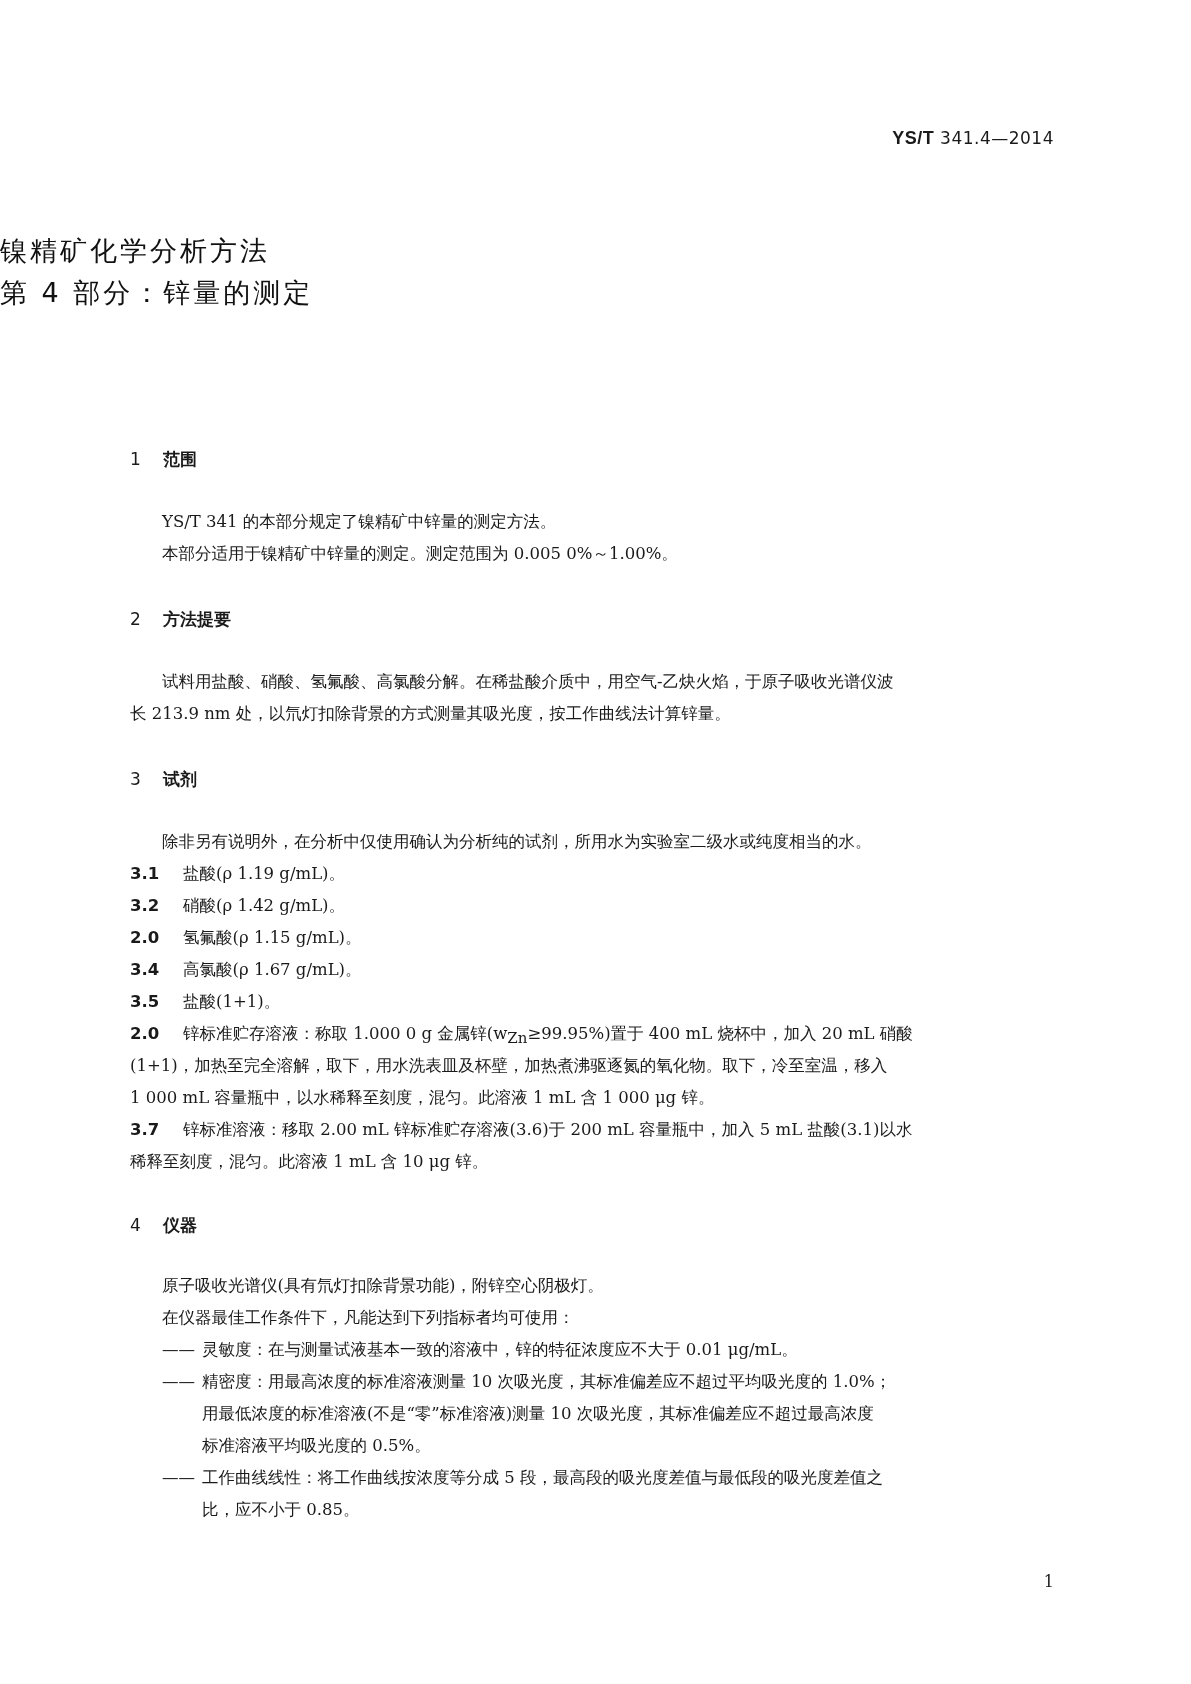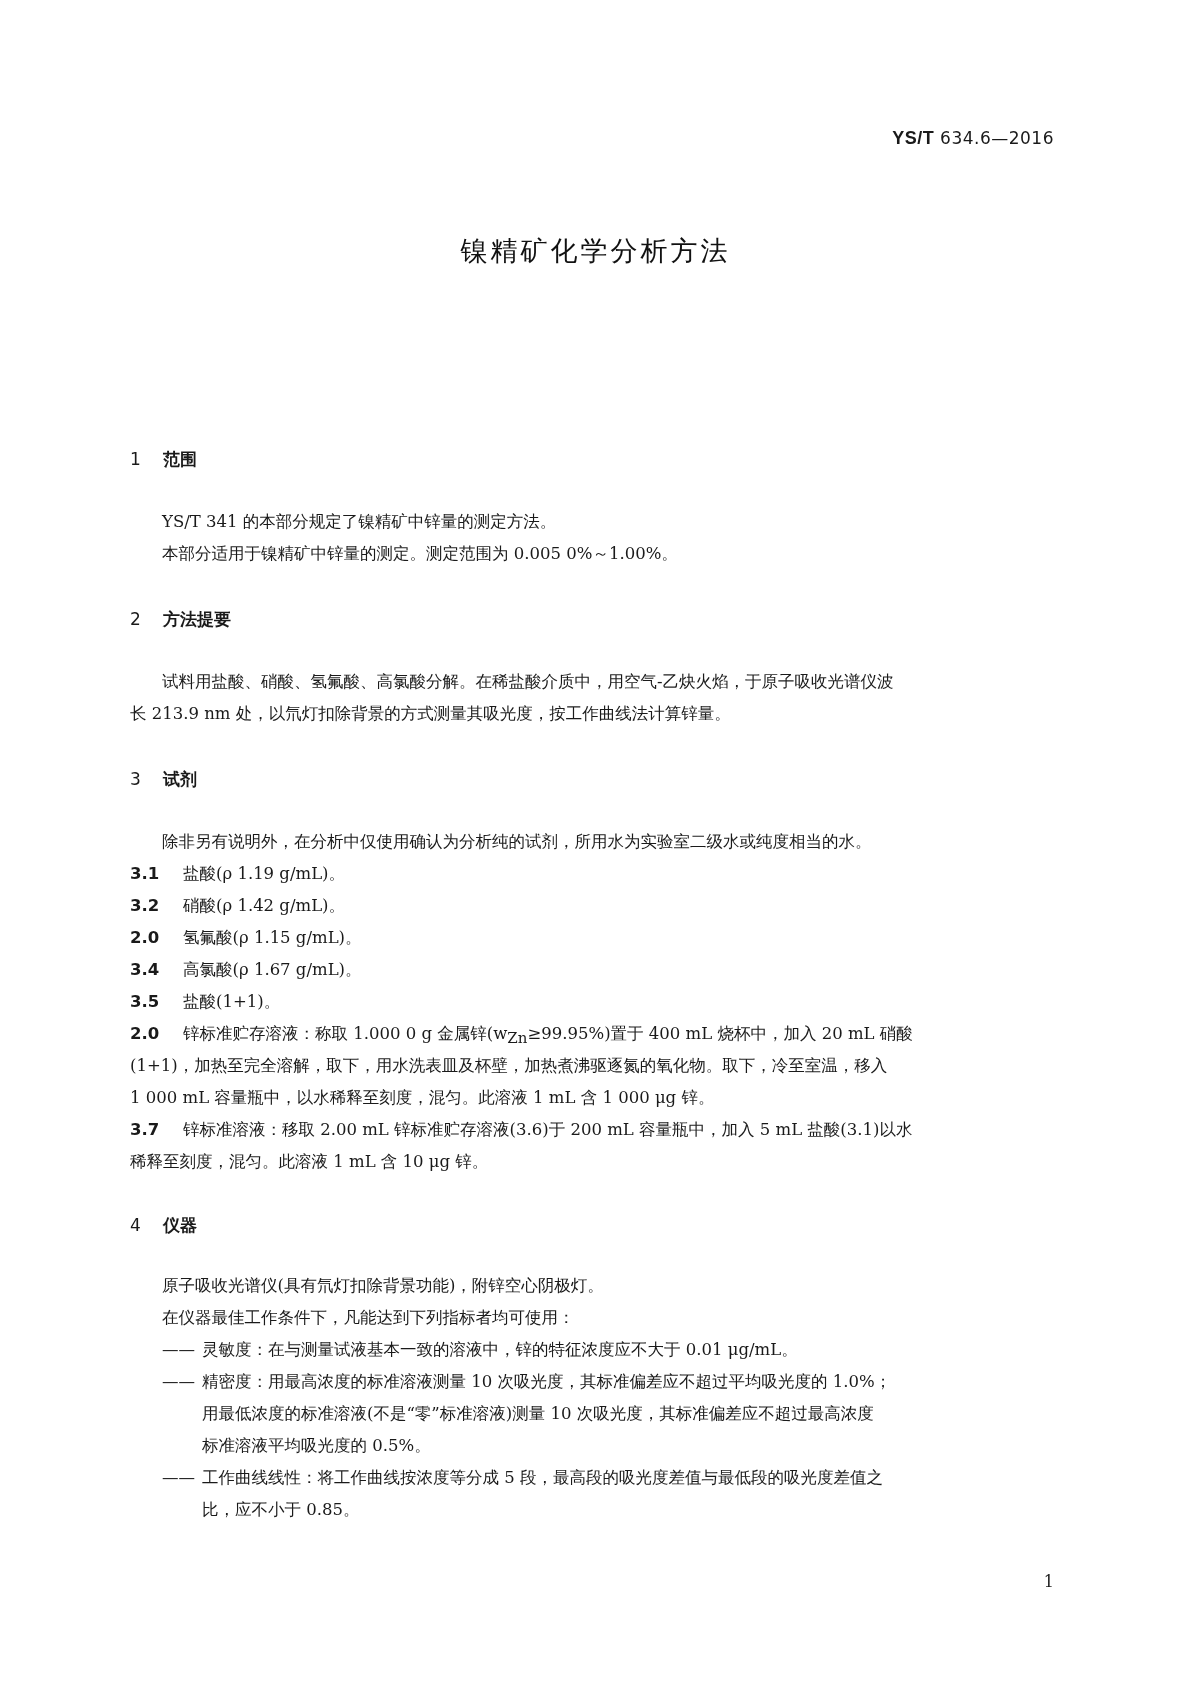--- a/index.html
+++ b/index.html
@@ -8,21 +8,21 @@
     font-family: "DejaVu Serif", "Liberation Serif", serif;
     color: #1a1a1a;
   }
   .std-no {
     position: absolute; top: 128px; right: 137px;
     font-size: 17px; letter-spacing: 0.5px;
   }
   .std-no b { font-family: Liberation Sans, sans-serif; font-weight: bold; font-size: 18px; }
   .std-no span { font-family: "DejaVu Sans", sans-serif; }
   .title-block {
-    position: absolute; top: 230px; left: 0; width: 1191px; text-align: center;
+    position: absolute; top: 230px; left: 0; width: 1191px; 
     font-family: "DejaVu Sans", sans-serif; font-size: 27px; line-height: 42px;
     letter-spacing: 3px; color: #111;
   }
   .h1 {
     position: absolute; left: 130px;
     font-family: "DejaVu Sans", sans-serif; font-size: 17px; font-weight: bold;
   }
   .h1 .num { display: inline-block; width: 33px; font-weight: normal; }
   .p {
     position: absolute; left: 130px; width: 930px;
@@ -32,25 +32,26 @@
   .sub { font-family: "DejaVu Sans", sans-serif; font-weight: bold; display: inline-block; width: 53px; }
   .dash { display: inline-block; width: 40px; }
   .cont { padding-left: 72px; }
   .pageno { position: absolute; top: 1572px; right: 137px; font-size: 16px; }
 </style>
 </head>
 <body>
 
 <div class="std-no">
   <b>YS/T</b>
-  <span>634.6—2016</span>
+  <span>341.4—2014</span>
 </div>
 
 <div class="title-block">
   <div>镍精矿化学分析方法</div>
+  <div>第 4 部分：锌量的测定</div>
 </div>
 
 <div class="h1" style="top:448px">
   <span class="num">1</span><span>范围</span>
 </div>
 <div class="p indent" style="top:506px">YS/T 341 的本部分规定了镍精矿中锌量的测定方法。</div>
 <div class="p indent" style="top:538px">本部分适用于镍精矿中锌量的测定。测定范围为 0.005 0%～1.00%。</div>
 
 <div class="h1" style="top:608px">
   <span class="num">2</span><span>方法提要</span>

